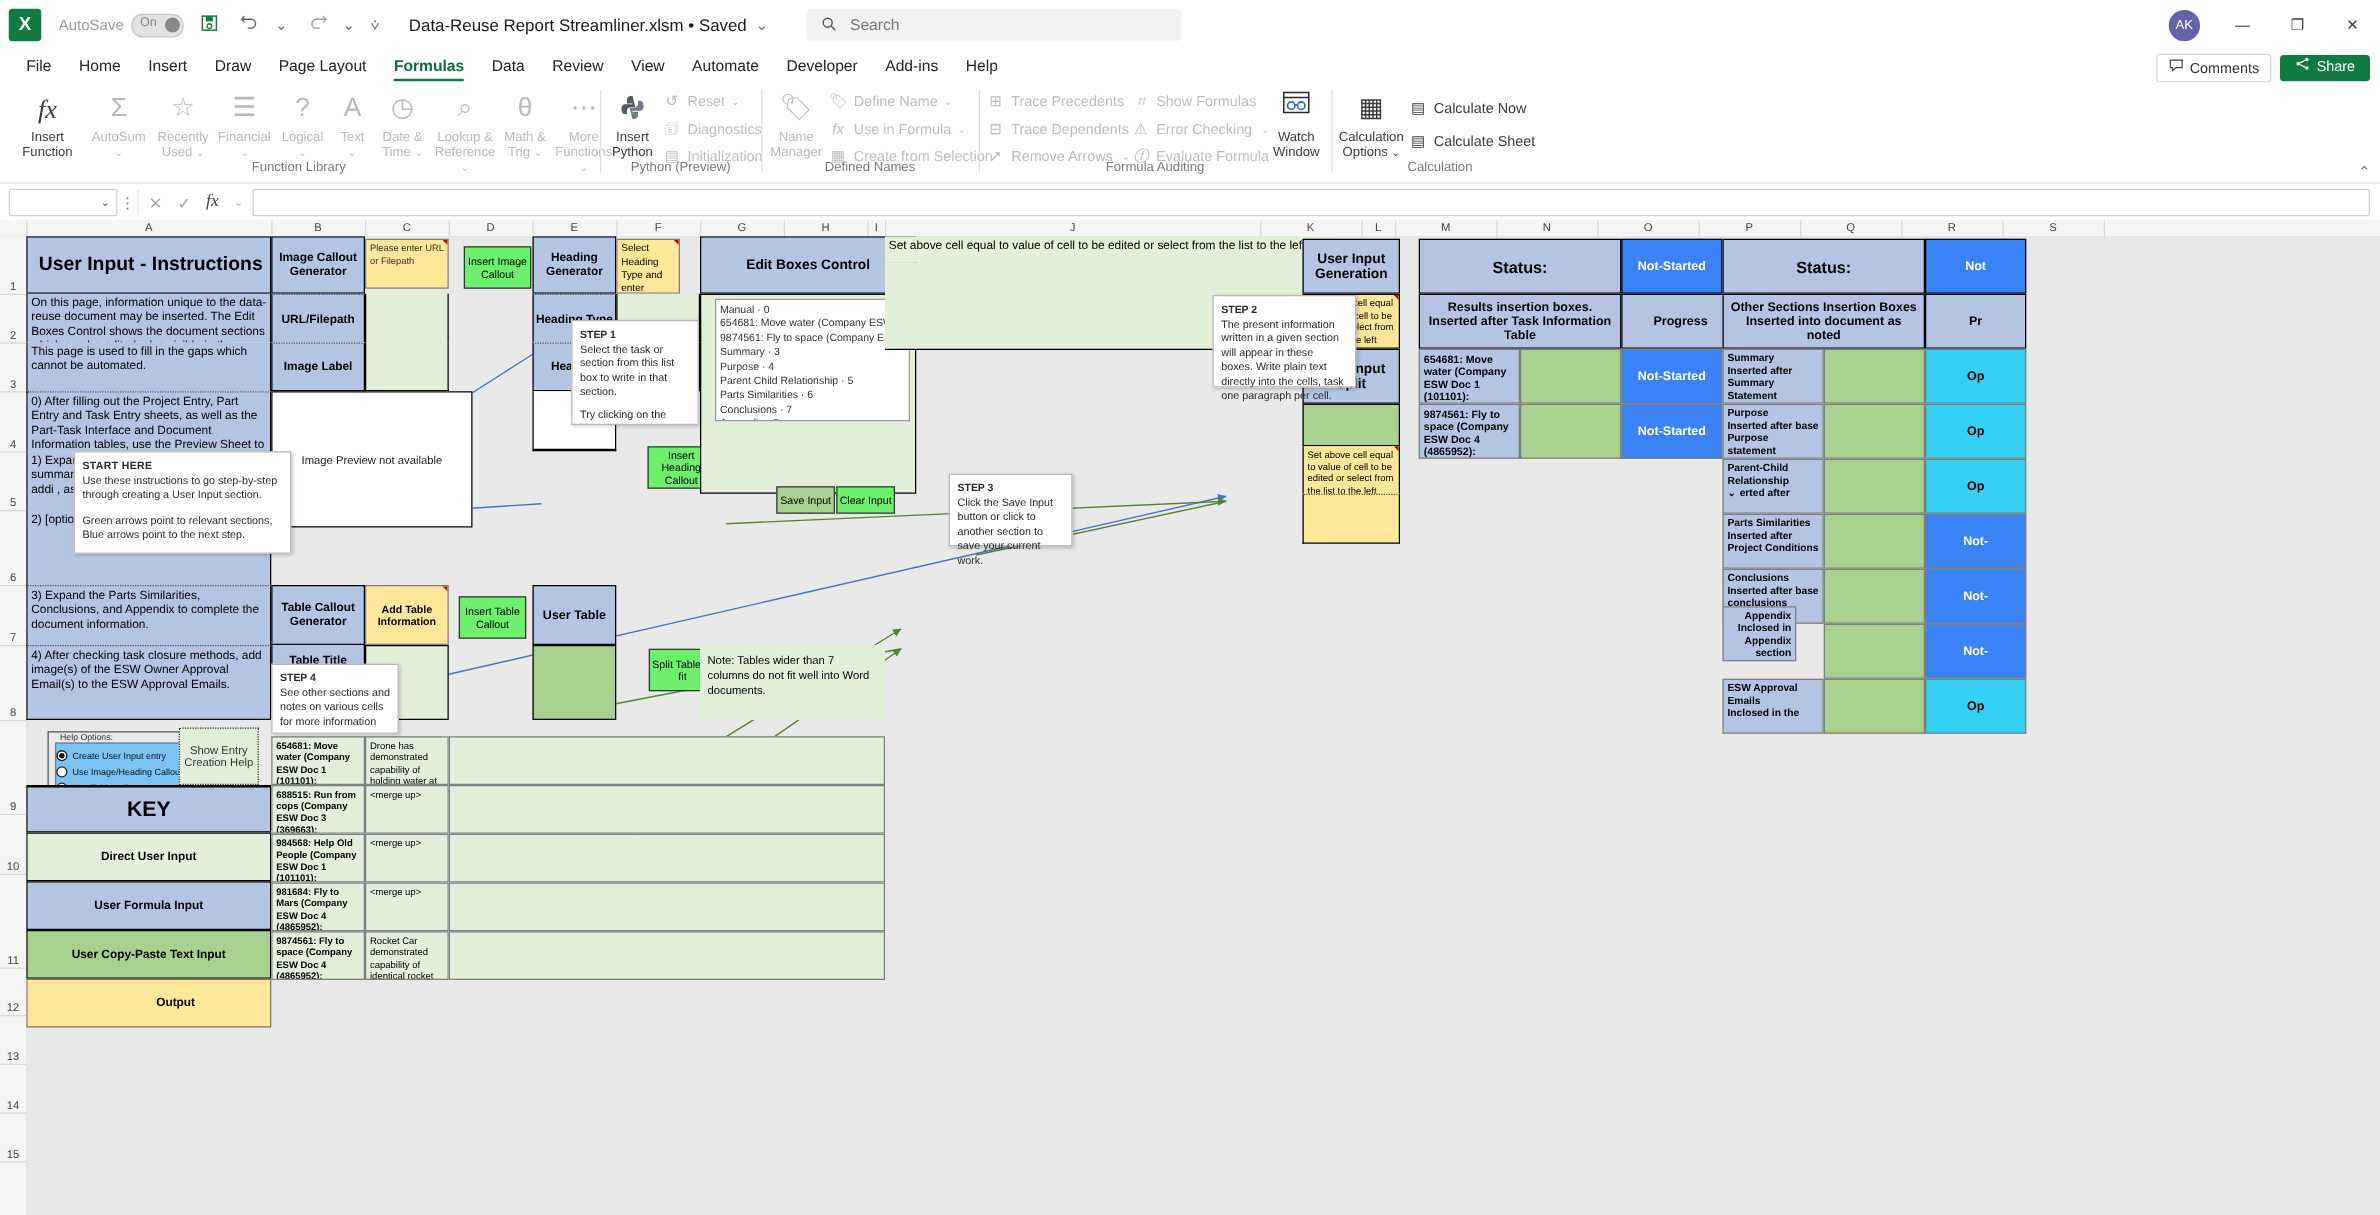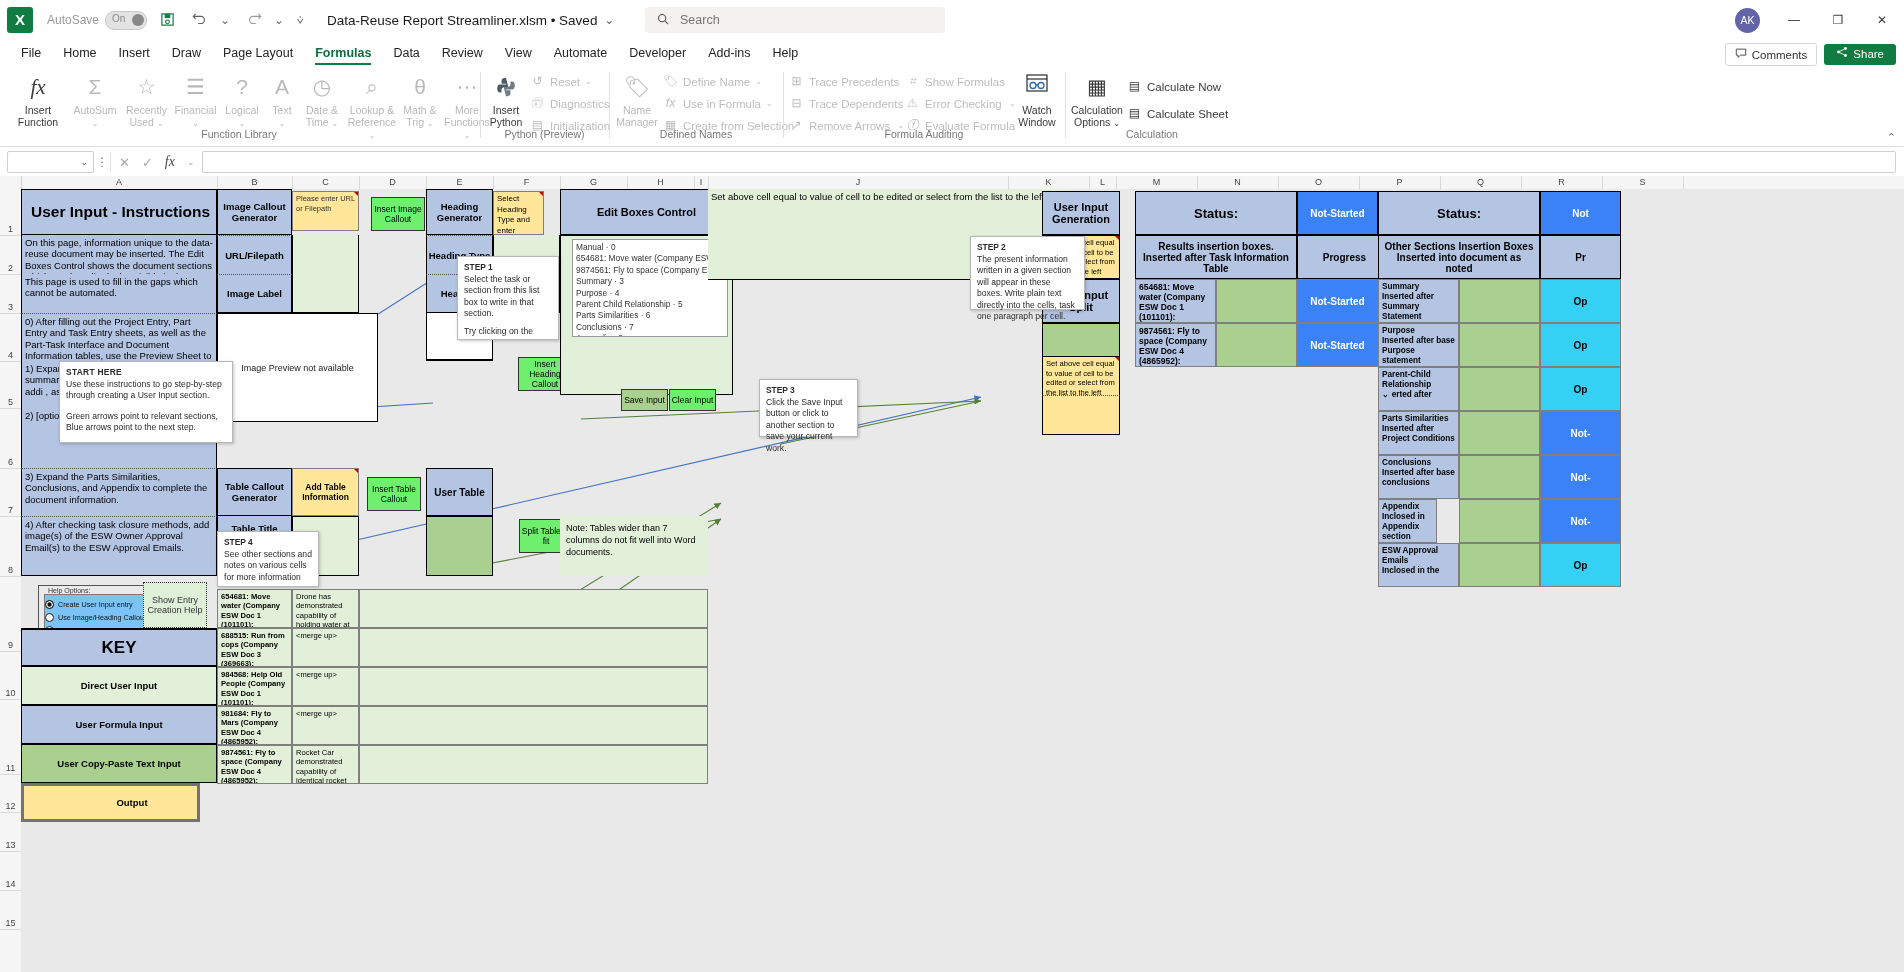--- a/index.html
+++ b/index.html
@@ -467,21 +467,21 @@
         </div>
       </div>
       <div class="dashbox" style="left:122px;top:393px;width:62px;height:44px;">
         <span>Show Entry Creation Help</span>
       </div>
 
       <div class="cell blue ctr b" style="left:0;top:439px;width:196px;height:38px;border:1px solid #000;border-top:2px solid #000;font-size:17px;">KEY</div>
       <div class="cell green ctr b" style="left:0;top:477px;width:196px;height:39px;border:1px solid #000;font-size:9.5px;">Direct User Input</div>
       <div class="cell blue ctr b" style="left:0;top:516px;width:196px;height:39px;border:1px solid #000;font-size:9.5px;">User Formula Input</div>
       <div class="cell green2 ctr b" style="left:0;top:555px;width:196px;height:39px;border:1px solid #000;font-size:9.5px;">User Copy-Paste Text Input</div>
-      <div class="cell yellow ctr b" style="left:0;top:594px;width:179px;height:39px;border:3px solid #737373;font-size:9.5px;padding-left:43px;">Output</div>
+      <div class="cell yellow ctr b" style="left:0;top:594px;width:196px;height:39px;border:1px solid #737373;font-size:9.5px;padding-left:43px;">Output</div>
 
       <div class="cell blue bd ctr b" style="left:196px;top:0;width:75px;height:46px;font-size:9.5px;">Image Callout Generator</div>
       <div class="cell blue ctr b" style="left:196px;top:46px;width:75px;height:39px;border-left:1px solid #000;border-right:1px solid #000;border-top:1px dotted #555;font-size:9.5px;">URL/Filepath</div>
       <div class="cell blue ctr b" style="left:196px;top:85px;width:75px;height:39px;border-left:1px solid #000;border-right:1px solid #000;border-top:1px dotted #555;border-bottom:1px solid #000;font-size:9.5px;">Image Label</div>
       <div class="imgprev" style="left:196px;top:124px;width:159px;height:107px;">
         <div style="position:absolute;left:0;top:0;width:100%;height:100%;display:flex;align-items:center;justify-content:center;font-size:9px;color:#222;">Image Preview not available</div>
       </div>
 
       <div class="cell yellow tl" style="left:271px;top:2px;width:67px;height:40px;border:1px solid #7f7f7f;font-size:7.5px;line-height:9.5px;color:#333;">
         <div class="redtick"></div>
@@ -588,21 +588,21 @@
             <div style="font-weight: bold;">Inserted after Project Conditions</div>
           </div>
           <div class="cell green2 bdthin" style="left: 1438px; top: 222px; width: 81px; height: 44px;"></div>
           <div class="cell bdthin ctr b red" style="left: 1519px; top: 222px; width: 81px; height: 44px; font-size: 10px; color: rgb(255, 255, 255);">Not-</div>
           <div class="cell blue bdthin tl b" style="left: 1357px; top: 266px; width: 81px; height: 44px; font-size: 8.2px; line-height: 10px;">
             <div style="font-weight: bold;">Conclusions</div>
             <div style="font-weight: bold;">Inserted after base conclusions</div>
           </div>
           <div class="cell green2 bdthin" style="left: 1438px; top: 266px; width: 81px; height: 44px;"></div>
           <div class="cell bdthin ctr b red" style="left: 1519px; top: 266px; width: 81px; height: 44px; font-size: 10px; color: rgb(255, 255, 255);">Not-</div>
-          <div class="cell blue bdthin tl b" style="left: 1357px; top: 310px; width: 59px; height: 44px; font-size: 8.2px; line-height: 10px;">
+          <div class="cell blue bdthin tl b" style="left: 1357px; top: 296px; width: 59px; height: 44px; font-size: 8.2px; line-height: 10px; text-align: right;">
             <div style="font-weight: bold;">Appendix</div>
             <div style="font-weight: bold;">Inclosed in Appendix section</div>
           </div>
           <div class="cell green2 bdthin" style="left: 1438px; top: 310px; width: 81px; height: 44px;"></div>
           <div class="cell bdthin ctr b red" style="left: 1519px; top: 310px; width: 81px; height: 44px; font-size: 10px; color: rgb(255, 255, 255);">Not-</div>
           <div class="cell blue bdthin tl b" style="left: 1357px; top: 354px; width: 81px; height: 44px; font-size: 8.2px; line-height: 10px;">
             <div style="font-weight: bold;">ESW Approval Emails</div>
             <div style="font-weight: bold;">Inclosed in the</div>
           </div>
           <div class="cell green2 bdthin" style="left: 1438px; top: 354px; width: 81px; height: 44px;"></div>

